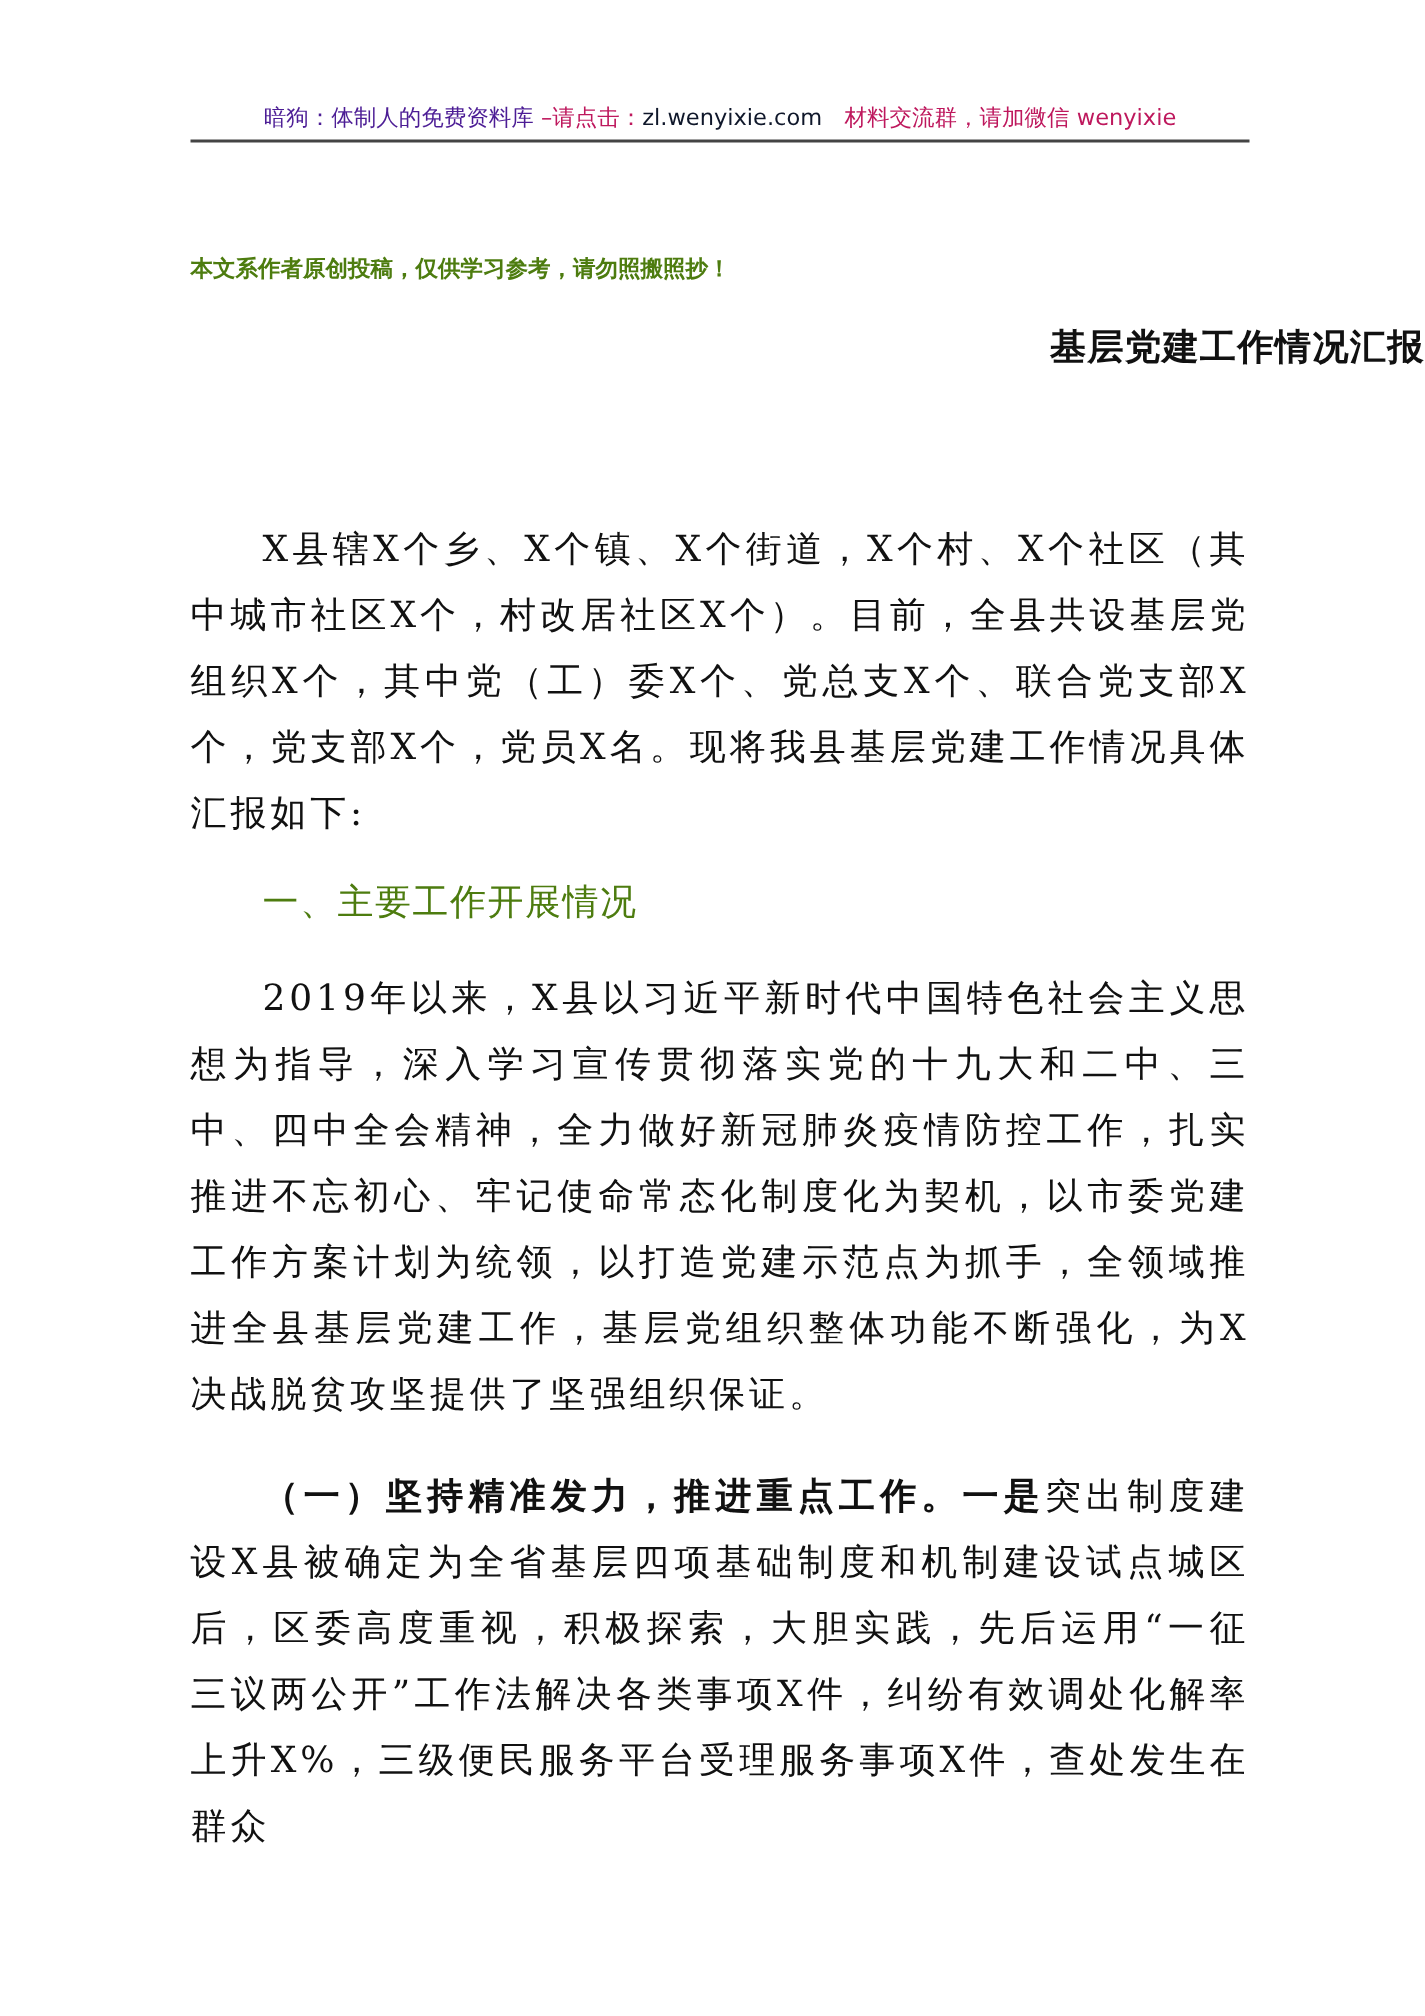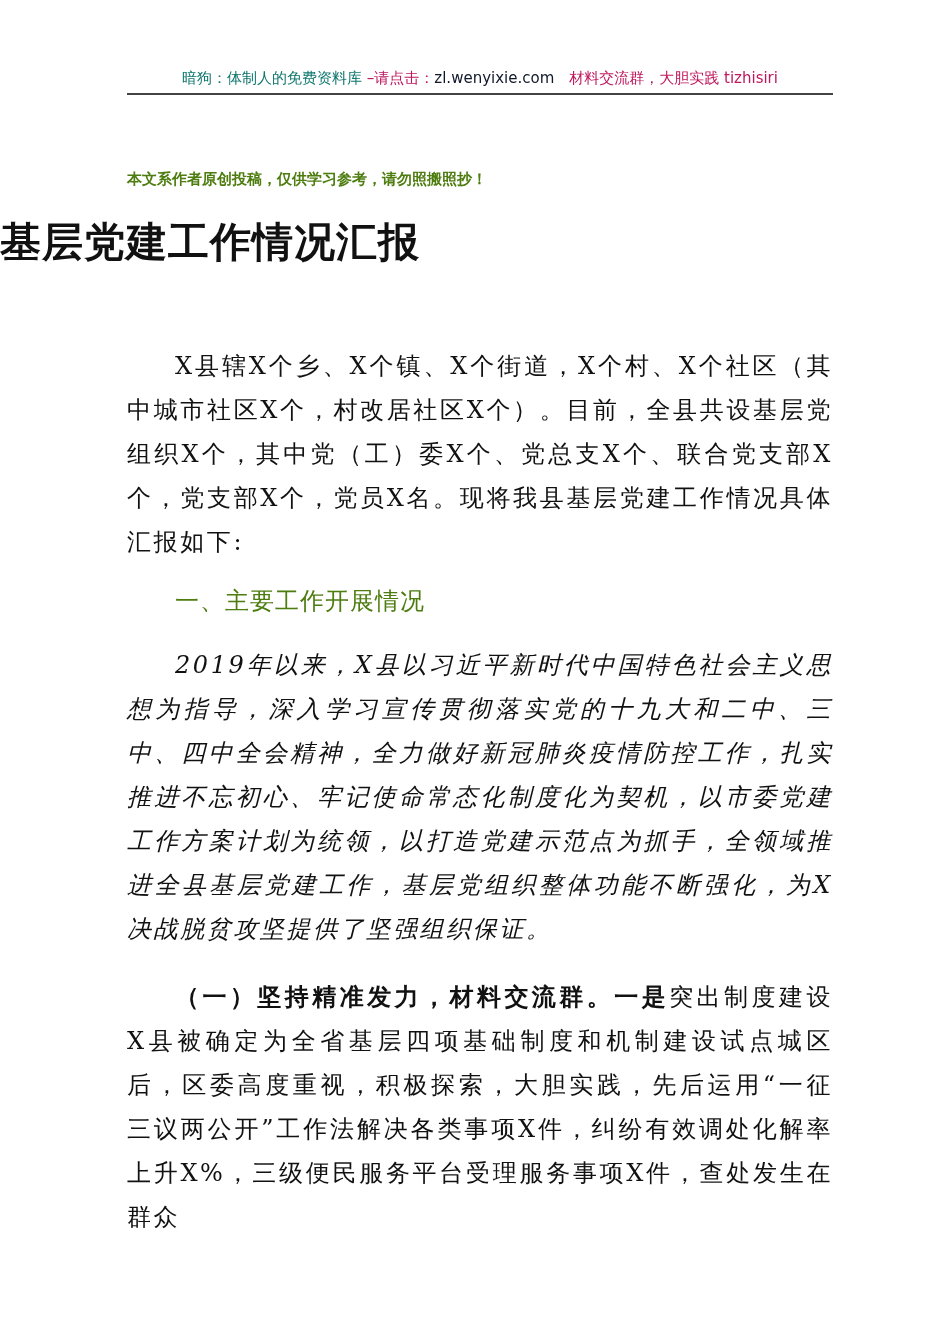--- a/index.html
+++ b/index.html
@@ -2,61 +2,61 @@
 <html><head>
 <meta charset="utf-8">
 <style>
   html, body { margin: 0; padding: 0; background: #ffffff; }
   body { width: 950px; height: 1344px; position: relative; overflow: hidden; }
   .header {
     position: absolute; left: 127px; top: 66px; width: 706px; height: 24px;
     text-align: center; font-family: "DejaVu Sans", sans-serif; font-size: 15px;
     line-height: 24px; white-space: nowrap;
   }
-  .header .red { color: #0f766e; }
+  .header .red { color: #4c1d95; }
   .header .dark { color: #be185d; }
   .header .blue { color: #0f172a; }
   .header-rule {
     position: absolute; left: 127px; top: 93px; width: 706px; height: 2px; background: #444;
   }
   .notice {
     position: absolute; left: 127px; top: 170px; font-family: Liberation Mono, monospace;
     font-weight: bold; font-size: 15px; color: #4d7c0f; white-space: nowrap;
   }
   .title {
-    position: absolute; left: 0; width: 950px; top: 215px; text-align: left;
-    font-family: "DejaVu Serif", serif; font-weight: bold; font-size: 41px; color: #111;
+    position: absolute; left: 0; width: 950px; top: 215px; text-align: right;
+    font-family: "DejaVu Serif", serif; font-weight: bold; font-size: 24px; color: #111;
     letter-spacing: 1px;
   }
   .body-text {
     position: absolute; left: 127px; width: 706px; font-family: "DejaVu Serif", serif;
     font-size: 24px; color: #111; line-height: 44px; text-align: justify;
     letter-spacing: 2.6px;
   }
   .p1 { top: 344px; }
   .h1 {
     position: absolute; left: 175px; top: 585px; font-family: Liberation Mono, monospace;
     font-size: 24px; color: #4d7c0f; letter-spacing: 1px;
   }
-  .p2 { top: 643px; font-style: italic; }
+  .p2 { top: 643px; }
   .p3 { top: 975px; }
   .indent { text-indent: 48px; }
   .bold { font-weight: bold; }
 </style>
 </head>
 <body>
 
 <div class="header">
-  <span class="red">暗狗：体制人的免费资料库</span><span class="dark"> –请点击：</span><span class="blue">zl.wenyixie.com</span><span class="dark">　材料交流群，大胆实践 tizhisiri</span>
+  <span class="red">暗狗：体制人的免费资料库</span><span class="dark"> –请点击：</span><span class="blue">zl.wenyixie.com</span><span class="dark">　材料交流群，请加微信 wenyixie</span>
 </div>
 <div class="header-rule"></div>
 
 <div class="notice">本文系作者原创投稿，仅供学习参考，请勿照搬照抄！</div>
 
 <div class="title">基层党建工作情况汇报</div>
 
 <div class="body-text p1 indent">X县辖X个乡、X个镇、X个街道，X个村、X个社区（其中城市社区X个，村改居社区X个）。目前，全县共设基层党组织X个，其中党（工）委X个、党总支X个、联合党支部X个，党支部X个，党员X名。现将我县基层党建工作情况具体汇报如下:</div>
 
 <div class="h1">一、主要工作开展情况</div>
 
 <div class="body-text p2 indent">2019年以来，X县以习近平新时代中国特色社会主义思想为指导，深入学习宣传贯彻落实党的十九大和二中、三中、四中全会精神，全力做好新冠肺炎疫情防控工作，扎实推进不忘初心、牢记使命常态化制度化为契机，以市委党建工作方案计划为统领，以打造党建示范点为抓手，全领域推进全县基层党建工作，基层党组织整体功能不断强化，为X决战脱贫攻坚提供了坚强组织保证。</div>
 
-<div class="body-text p3 indent"><span class="bold">（一）坚持精准发力，材料交流群。</span><span class="bold">一是</span><span>突出制度建设X县被确定为全省基层四项基础制度和机制建设试点城区后，区委高度重视，积极探索，大胆实践，先后运用“一征三议两公开”工作法解决各类事项X件，纠纷有效调处化解率上升X%，三级便民服务平台受理服务事项X件，查处发生在群众</span></div>
+<div class="body-text p3 indent"><span class="bold">（一）坚持精准发力，推进重点工作。</span><span class="bold">一是</span><span>突出制度建设X县被确定为全省基层四项基础制度和机制建设试点城区后，区委高度重视，积极探索，大胆实践，先后运用“一征三议两公开”工作法解决各类事项X件，纠纷有效调处化解率上升X%，三级便民服务平台受理服务事项X件，查处发生在群众</span></div>
 
 </body></html>

